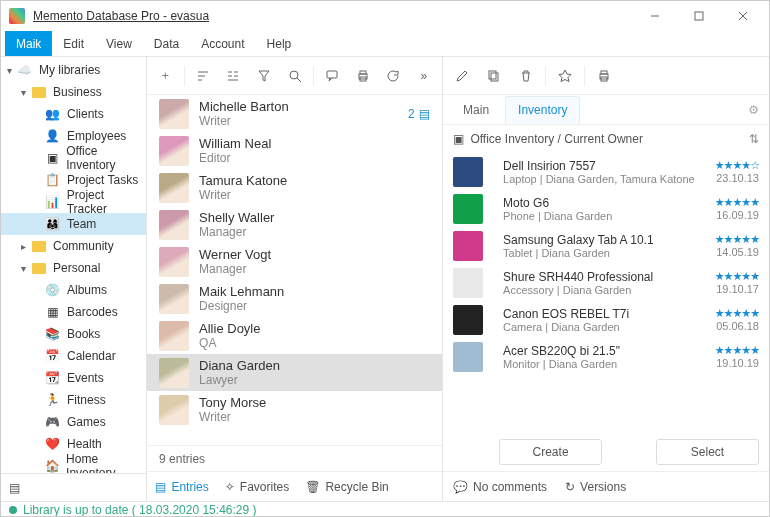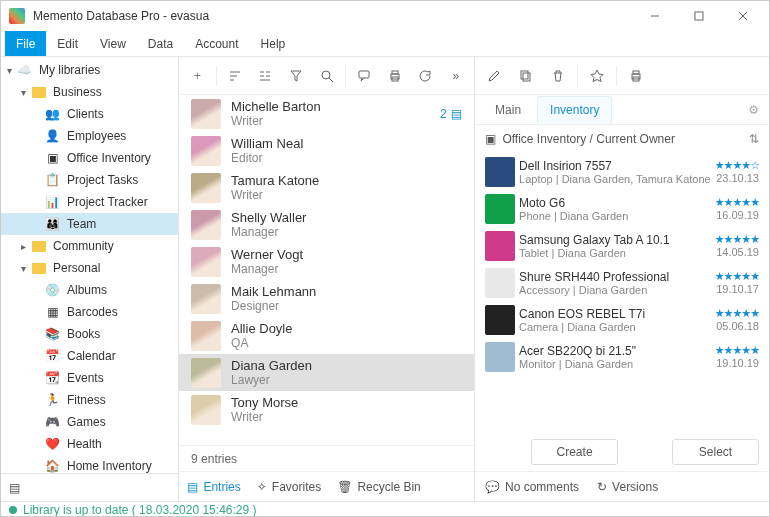--- a/index.html
+++ b/index.html
@@ -1,19 +1,19 @@
 <!DOCTYPE html>
 <html><head>
 <meta charset="utf-8">
 <style>
 * { margin: 0; padding: 0; box-sizing: border-box; font-family: "Segoe UI", Arial, sans-serif; font-size: 12px; }
 body { background: #f4f4f4; width: 770px; height: 517px; overflow: hidden; border: 1px solid #ccc; }
 .titlebar { height: 30px; background: #fff; display: flex; align-items: center; padding: 0 4px 0 8px; }
 .titlebar .appicon { width: 16px; height: 16px; background: linear-gradient(45deg,#d24,#e84,#4c8,#48d); margin-right: 8px; border-radius:2px; }
-.titlebar .title { flex: 1; color: #333; }
+.titlebar .title { flex: 1; color: #333; text-decoration: underline; }
 .winbtn { width: 44px; height: 28px; display:flex; align-items:center; justify-content:center; color:#666; }
 .winbtn svg { width:10px; height:10px; }
 .menubar { height: 26px; background: #fff; display: flex; align-items: stretch; padding: 0 0 0 4px; border-bottom: 1px solid #e5e5e5; }
 .menuitem { padding: 0 11px; display: flex; align-items: center; color: #444; cursor:default; }
 .menuitem.active { background: #0099e6; color: #fff; }
 .maingrid { display: flex; height: 444px; }
 .sidebar { width: 192px; background: #fff; border-right: 1px solid #e5e5e5; display:flex; flex-direction:column; }
 .tree { flex: 1; overflow: hidden; padding-top: 2px; }
 .treerow { height: 22px; display: flex; align-items: center; padding-left: 6px; color:#333; position:relative; }
 .treerow.sel { background: #cde8f7; }
@@ -36,21 +36,21 @@
 .centertabs .tab { display:flex; align-items:center; gap:5px; }
 .centertabs .tab.active { color:#1a8fd3; }
 .rightpane { flex:1; background: #fff; display:flex; flex-direction:column; }
 .rtoolbar { height: 38px; border-bottom: 1px solid #eee; display:flex; align-items:center; padding: 0 4px; gap:2px; }
 .rtabs { height: 30px; display:flex; align-items:center; padding: 0 8px; gap:4px; border-bottom:1px solid #eee; position:relative;}
 .rtab { padding: 6px 12px; color:#666; border-radius:3px 3px 0 0; }
 .rtab.active { color:#1a8fd3; background:#f5fbff; border:1px solid #dfeef7; border-bottom:1px solid #f5fbff; }
 .gearright { position:absolute; right:10px; color:#aaa; }
 .sectionhead { height: 28px; display:flex; align-items:center; padding: 0 10px; color:#555; gap:6px; }
 .invlist { flex:1; overflow:hidden; padding: 0 8px; }
-.invitem { display:flex; align-items:center; height:37px; border-bottom:0px solid #f5f5f5; gap:4px; padding:2px 2px; }
+.invitem { display:flex; align-items:center; height:37px; border-bottom:0px solid #f5f5f5; gap:20px; padding:2px 2px; }
 .thumb { width:30px; height:30px; border-radius:2px; }
 .invtext { flex:1; }
 .invtitle { color:#333; font-size:12px; white-space:nowrap; overflow:hidden; text-overflow:ellipsis;}
 .invsub { color:#888; font-size:11px; white-space:nowrap; overflow:hidden; text-overflow:ellipsis;}
 .invright { text-align:right; }
 .stars { color:#1a8fd3; font-size:11px; letter-spacing:-1px; white-space:nowrap;}
 .date { color:#888; font-size:11px; }
 .invbuttons { display:flex; gap:8px; padding: 6px 10px; }
 .bigbtn { flex:1; height:26px; border:1px solid #ddd; border-radius:3px; background:#fff; color:#555; display:flex; align-items:center; justify-content:center;margin-left:46px; }
 .rightbottom { height:30px; border-top:1px solid #eee; display:flex; align-items:center; padding:0 10px; gap:18px; color:#555;}
@@ -78,21 +78,21 @@
     </div>
   <div class="winbtn">
       <svg viewBox="0 0 10 10">
         <line x1="1" y1="1" x2="9" y2="9" stroke="#666"></line>
         <line x1="9" y1="1" x2="1" y2="9" stroke="#666"></line>
       </svg>
     </div>
 </div>
 
 <div class="menubar">
-  <div class="menuitem active">File</div>
+  <div class="menuitem active">Maik</div>
   <div class="menuitem">Edit</div>
   <div class="menuitem">View</div>
   <div class="menuitem">Data</div>
   <div class="menuitem">Account</div>
   <div class="menuitem">Help</div>
 </div>
 
 <div class="maingrid">
 
   <div class="sidebar">

